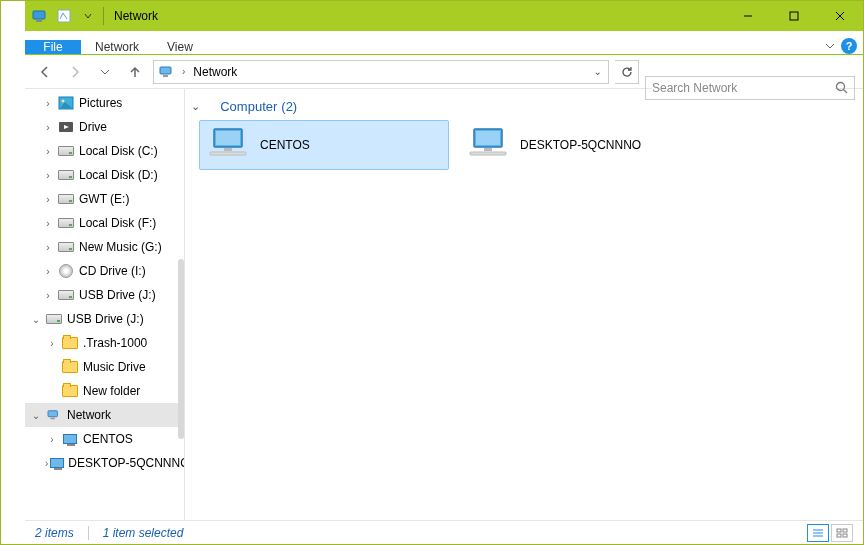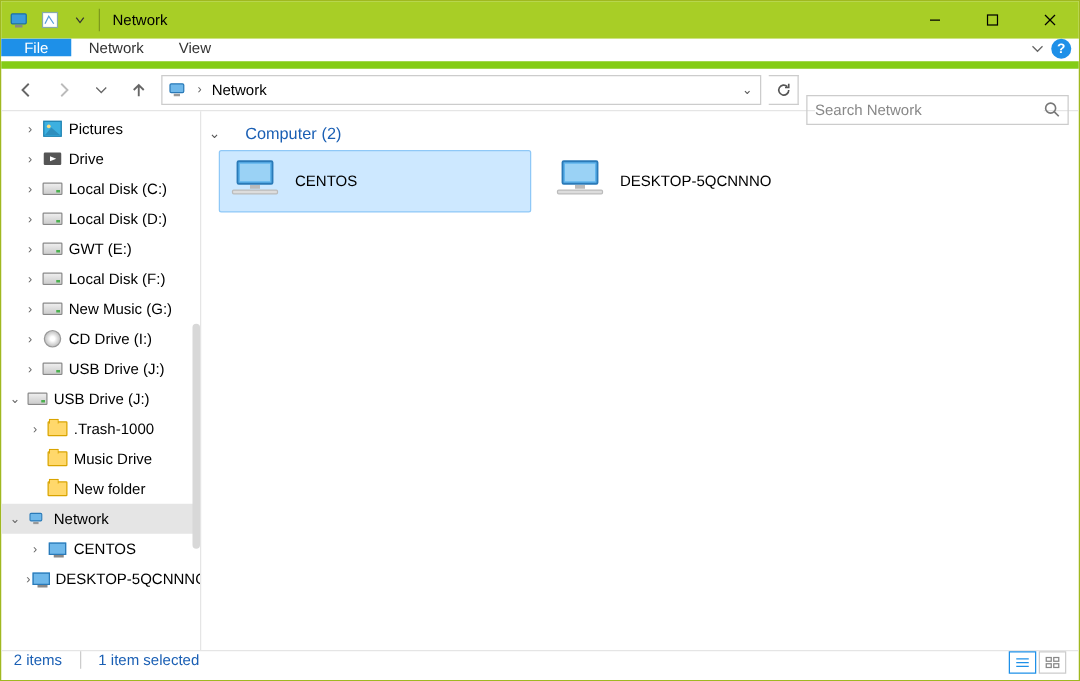--- a/index.html
+++ b/index.html
@@ -1,31 +1,31 @@
 <!DOCTYPE html>
 <html><head>
 <meta charset="utf-8">
 <style>
   * { box-sizing: border-box; margin: 0; padding: 0; font-family: "Segoe UI", Tahoma, sans-serif; font-size: 12px; }
   html, body { width: 864px; height: 545px; overflow: hidden; background: #fff; }
 
-  .window { width: 864px; height: 545px; border: 1px solid #a0b820; display: flex; flex-direction: column; }
+  .window { width: 864px; height: 545px; border: 1px solid #a0b820; display: flex; flex-direction: column; padding-left: 24px; }
 
   
   .titlebar { height: 30px; background: #a8ce26; display: flex; align-items: center; padding-left: 6px; }
   .titlebar .tb-icon { width: 18px; height: 18px; margin-right: 2px; }
   .titlebar .qat { display:flex; align-items:center; gap:2px; margin-left:2px;}
   .titlebar .qat .qat-item{ width:22px; height:22px; display:flex; align-items:center; justify-content:center;}
   .titlebar .sep { width:1px; height:18px; background: rgba(0,0,0,0.25); margin:0 4px;}
   .titlebar .title { margin-left: 6px; color: #000; }
   .titlebar .winbtns { margin-left:auto; display:flex; }
   .titlebar .winbtn { width:46px; height:29px; display:flex; align-items:center; justify-content:center; color:#000; }
 
   
-  .ribbon { height: 24px; background: #fff; display:flex; align-items:flex-start; border-bottom:6px solid #84cc16; position:relative;}
+  .ribbon { height: 24px; background: #fff; display:flex; align-items:flex-end; border-bottom:1px solid #84cc16; position:relative;}
   .ribbon .file { width:56px; background:#1e90e8; color:#fff; display:flex; align-items:center; justify-content:center; font-size:12px;}
   .ribbon .tab { padding:0 14px; display:flex; align-items:center; color:#333; }
   .ribbon .right { margin-left:auto; display:flex; align-items:center; padding-right:6px; gap:6px; color:#606060;}
   .help-circle{ width:16px;height:16px;border-radius:50%;background:#1e90e8;color:#fff;font-weight:bold;font-size:11px;display:flex;align-items:center;justify-content:center;}
 
   
   .navbar { height: 34px; display:flex; align-items:center; padding:0 8px; gap:6px; border-bottom:1px solid #e5e5e5;}
   .nav-arrow { width:24px; height:24px; display:flex; align-items:center; justify-content:center; color:#666; border-radius:2px;}
   .nav-arrow.disabled{ color:#bbb; }
   .nav-arrow svg{stroke:currentColor;}
@@ -57,21 +57,21 @@
   .group-header .chev{ color:#555; font-size:11px;}
   .group-header .name{ color:#1a5fb4; font-size:13px;margin-left:16px;}
   .group-header .count{ color:#1a5fb4; font-size:13px;}
   .items{ display:flex; flex-wrap:wrap; gap:10px; padding-left:8px;}
   .item { width:250px; height:50px; display:flex; align-items:center; gap:8px; padding:4px 8px; border:1px solid transparent; border-radius:2px;}
   .item.selected{ background:#cde8ff; border-color:#8fc8f7;}
   .item .pc-icon{ width:44px; height:40px; display:flex; align-items:center; justify-content:center;}
   .item .item-label{ color:#000; }
 
   
-  .statusbar{ height:24px; border-top:1px solid #e5e5e5; display:flex; align-items:flex-start; padding:0 10px; gap:14px; color:#1a5fb4; font-size:12px;}
+  .statusbar{ height:24px; border-top:1px solid #e5e5e5; display:flex; align-items:center; padding:0 10px; gap:14px; color:#1a5fb4; font-size:12px;font-style:italic;}
   .statusbar .sep{ width:1px; height:14px; background:#ccc;}
   .statusbar .view-toggles{ margin-left:auto; display:flex; gap:2px;}
   .vt{ width:22px;height:18px;border:1px solid #ccc; display:flex;align-items:center;justify-content:center;color:#666;}
   .vt.active{border-color:#1e90e8;color:#1e90e8;}
 
   
   .folder-yellow{ width:16px;height:12px;background:#ffd86b;border:1px solid #d9a400;border-radius:1px;position:relative;}
   .folder-yellow::before{content:"";position:absolute;top:-3px;left:0;width:6px;height:3px;background:#ffd86b;border:1px solid #d9a400;border-bottom:none;border-radius:1px 1px 0 0;}
   .drive-gray{ width:16px;height:10px;background:linear-gradient(#eee,#ccc);border:1px solid #888;border-radius:1px;position:relative;}
   .drive-gray::after{content:"";position:absolute;bottom:1px;right:1px;width:3px;height:2px;background:#4caf50;}

